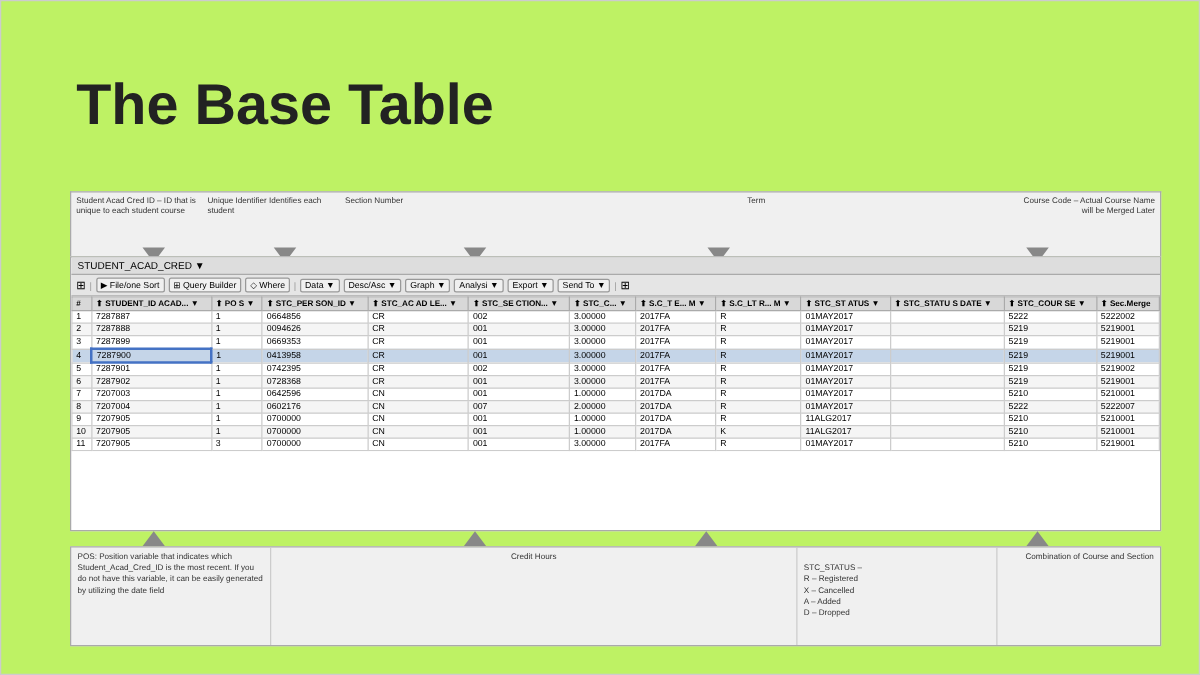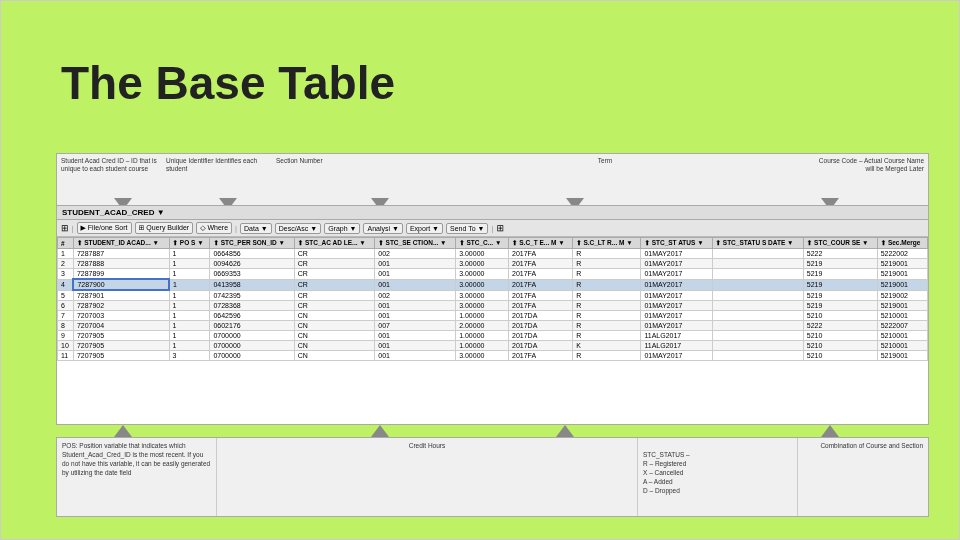--- a/index.html
+++ b/index.html
@@ -101,21 +101,21 @@
   <div style="position:absolute; top:197px; left:565px;">
     <div style="width:0; height:0; border-left:9px solid transparent; border-right:9px solid transparent; border-top:12px solid #888;"></div>
   </div>
   <div style="position:absolute; top:197px; left:820px;">
     <div style="width:0; height:0; border-left:9px solid transparent; border-right:9px solid transparent; border-top:12px solid #888;"></div>
   </div>
 
   <div style="position:absolute; top:204px; left:55px; right:30px; height:220px; border:1px solid #aaa; overflow:hidden; background:#fff;">
 
     <div style="background:#ddd; border-bottom:1px solid #aaa; padding:2px 5px; font-size:8px; display:flex; align-items:center; gap:4px;">
-      <span style="font-size:8px; font-weight:bold; cursor:pointer;">STUDENT_ACAD_CRED ▼</span>
+      <span style="font-size:8px; font-weight:normal; cursor:pointer;">STUDENT_ACAD_CRED ▼</span>
     </div>
 
     <div style="background:#e5e5e5; border-bottom:1px solid #bbb; padding:2px 4px; font-size:7.5px; display:flex; align-items:center; gap:3px; flex-wrap:wrap;">
       <span style="font-size:9px;">⊞</span>
       <span style="color:#999;">|</span>
       <button style="font-size:7px; background:#f0f0f0; border:1px solid #999; padding:1px 3px; cursor:pointer; border-radius:2px;">▶ File/one Sort</button>
       <button style="font-size:7px; background:#f0f0f0; border:1px solid #999; padding:1px 3px; cursor:pointer; border-radius:2px;">⊞ Query Builder</button>
       <button style="font-size:7px; background:#f0f0f0; border:1px solid #999; padding:1px 3px; cursor:pointer; border-radius:2px;">◇ Where</button>
       <span style="color:#999;">|</span>
       <button style="font-size:7px; background:#f0f0f0; border:1px solid #999; padding:1px 3px; cursor:pointer; border-radius:2px;">Data ▼</button>

